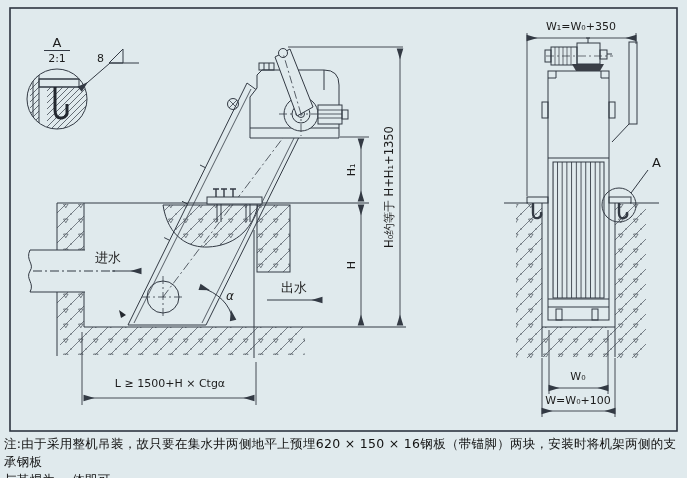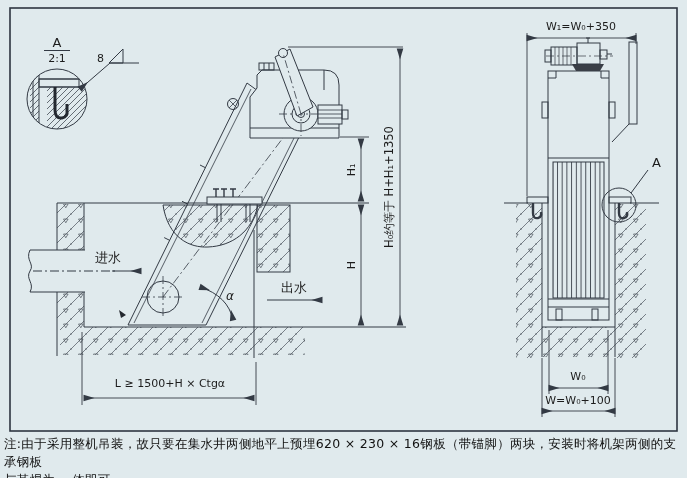--- a/index.html
+++ b/index.html
@@ -231,16 +231,16 @@
     <text x="578" y="380" text-anchor="middle" class="dim" stroke="none" fill="#1c1c1c">W₀</text>
 
     <line x1="542" y1="358" x2="542" y2="417"></line>
     <line x1="615" y1="358" x2="615" y2="417"></line>
     <line x1="542" y1="411" x2="615" y2="411" marker-start="url(#arr)" marker-end="url(#arr)"></line>
     <text x="578" y="404" text-anchor="middle" class="dim" stroke="none" fill="#1c1c1c">W=W₀+100</text>
   </g>
 </svg>
 
 <div class="note">
-  <div>注:由于采用整机吊装，故只要在集水井两侧地平上预埋620 × 230 × 16钢板（带锚脚）两块，安装时将机架两侧的支承钢板</div>
+  <div>注:由于采用整机吊装，故只要在集水井两侧地平上预埋620 × 150 × 16钢板（带锚脚）两块，安装时将机架两侧的支承钢板</div>
   <div>与其焊为一 体即可。</div>
 </div>
 </div>
 
 </body></html>

